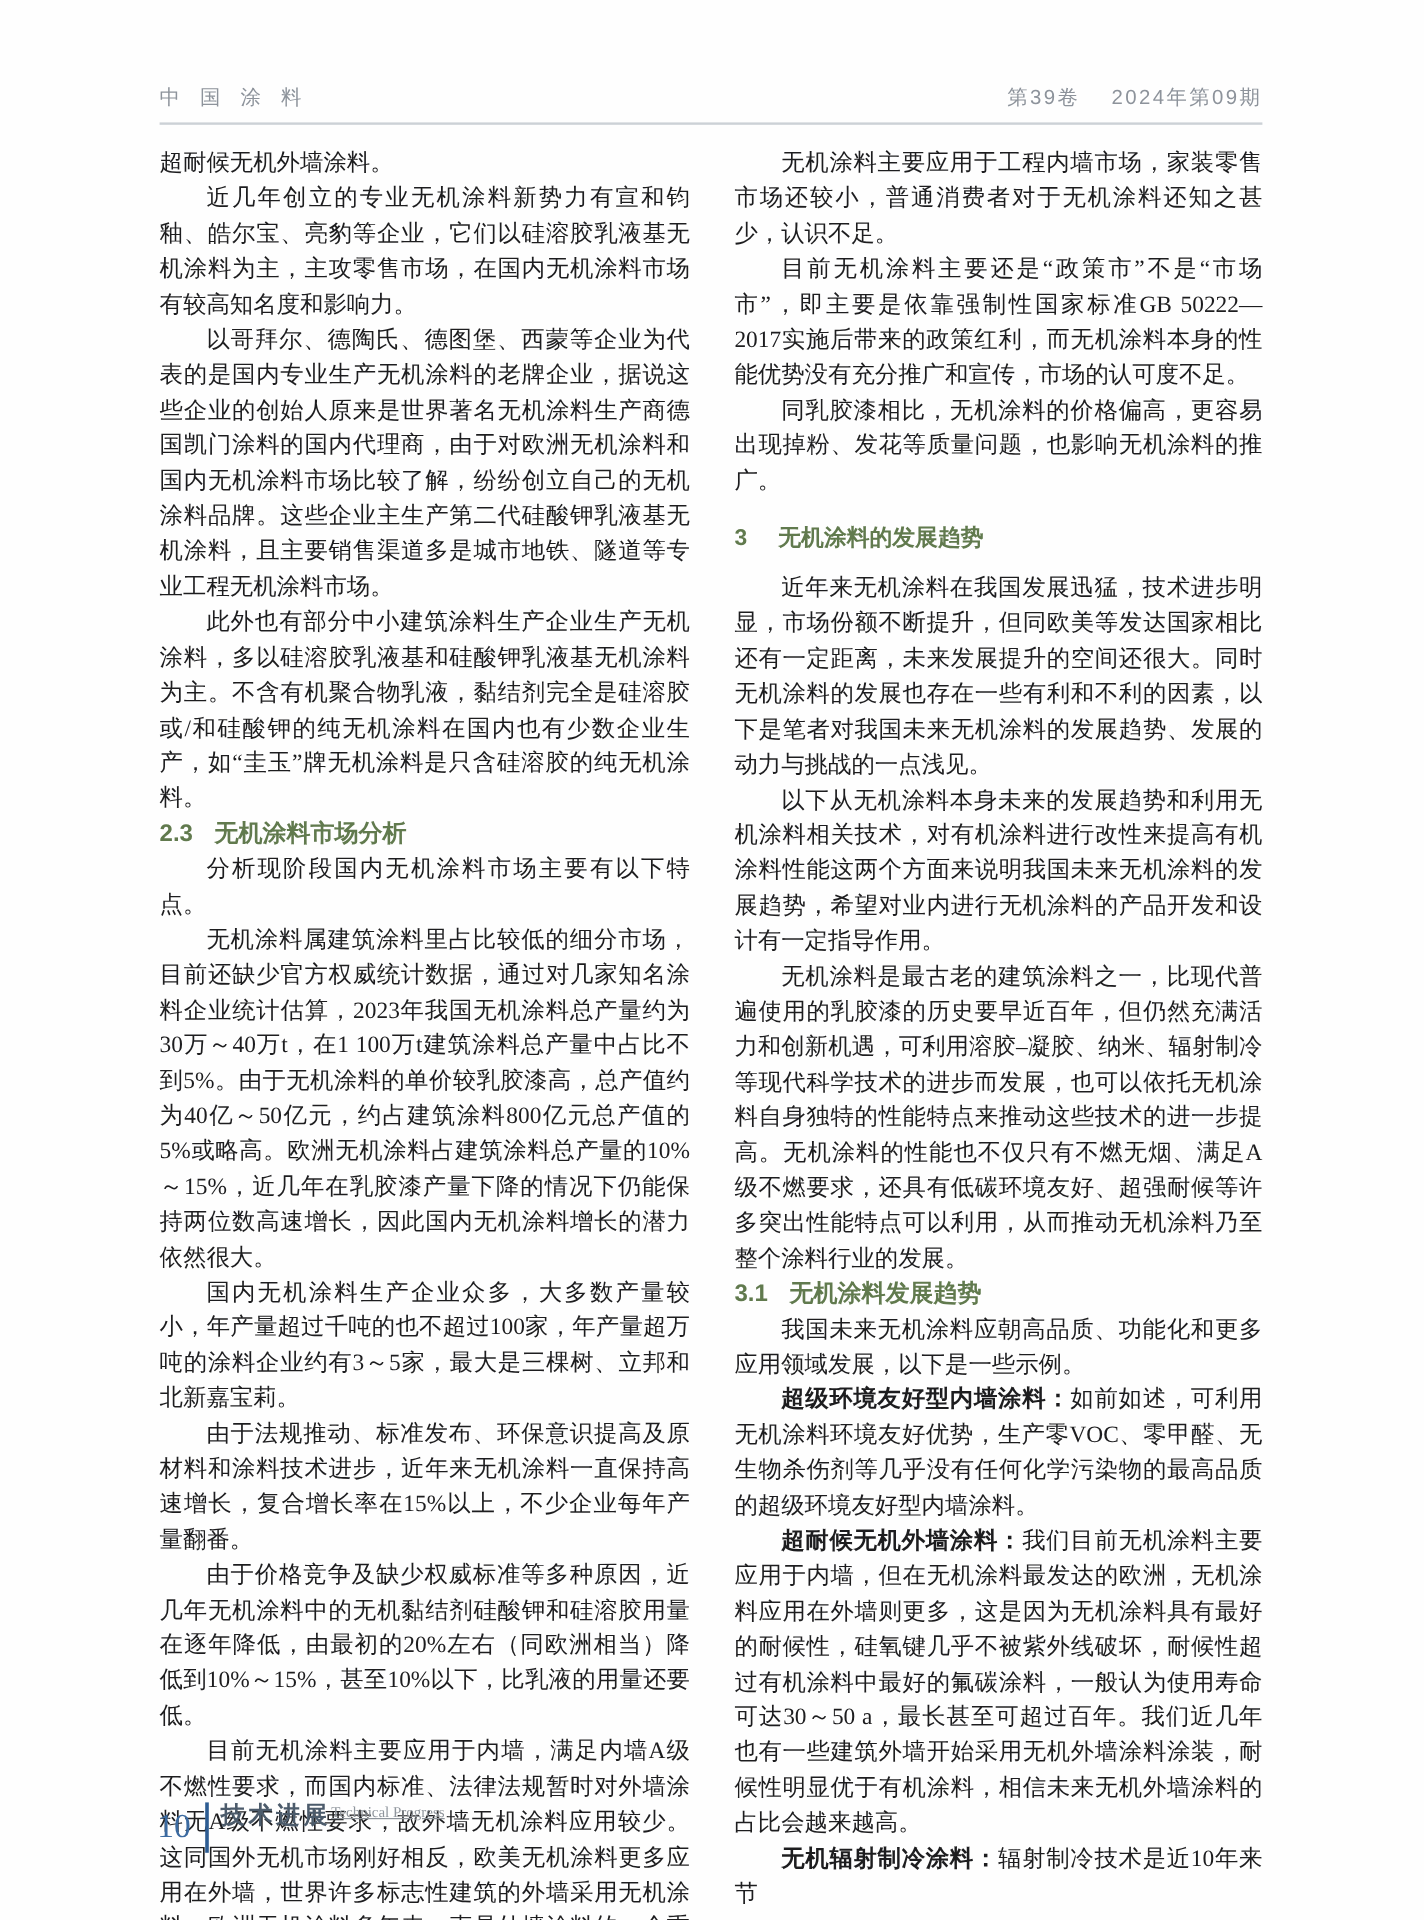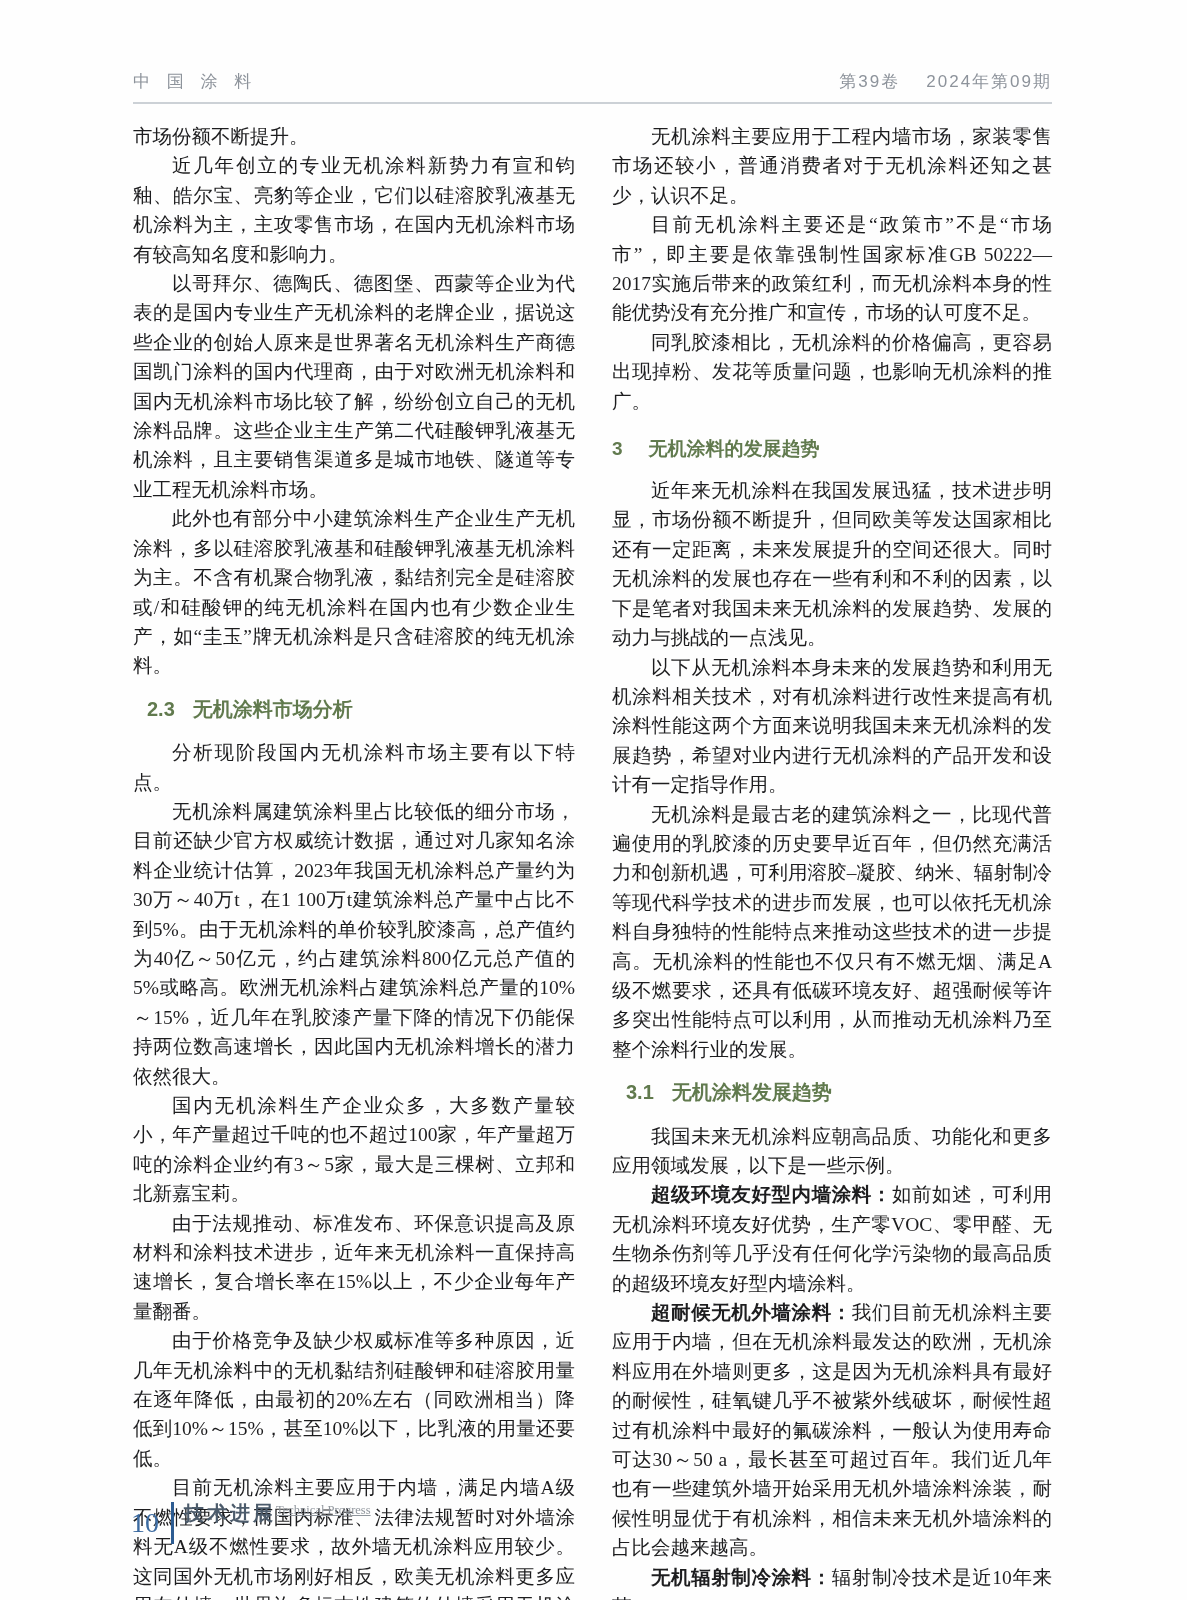--- a/index.html
+++ b/index.html
@@ -44,21 +44,21 @@
   h2.h-sec {
     font-family:"Liberation Sans","DejaVu Sans",sans-serif;
     font-size:19px; font-weight:700; color:#617a4e;
     line-height:37px; margin:14px 0 9px 0; text-align:left;
   }
   h2.h-sec .hnum { margin-right:26px; }
 
   h3.h-sub {
     font-family:"Liberation Sans","DejaVu Sans",sans-serif;
     font-size:20px; font-weight:700; color:#617a4e;
-    line-height:29.4px; margin:14px; text-align:left;
+    line-height:29.4px; margin:0; text-align:left;
   }
   h3.h-sub .hnum { margin-right:18px; }
 
   
   .footer {
     position:absolute; left:131px; top:1502px;
     display:flex; align-items:stretch; height:42px;
   }
   .page-num {
     font-family:"Liberation Serif","DejaVu Serif",serif;
@@ -83,21 +83,21 @@
 <div class="page">
 
   <div class="header">
     <span class="journal">中 国 涂 料</span>
     <span class="vol-issue">
       <span class="vol">第39卷</span><span>2024年第09期</span>
     </span>
   </div>
 
   <div class="col col-left">
-      <p class="para no-indent"><span>市场份额不断提升。</span></p>
+      <p class="para no-indent"><span>超耐候无机外墙涂料。</span></p>
       <p class="para"><span>近几年创立的专业无机涂料新势力有宣和钧釉、皓尔宝、亮豹等企业，它们以硅溶胶乳液基无机涂料为主，主攻零售市场，在国内无机涂料市场有较高知名度和影响力。</span></p>
       <p class="para"><span>以哥拜尔、德陶氏、德图堡、西蒙等企业为代表的是国内专业生产无机涂料的老牌企业，据说这些企业的创始人原来是世界著名无机涂料生产商德国凯门涂料的国内代理商，由于对欧洲无机涂料和国内无机涂料市场比较了解，纷纷创立自己的无机涂料品牌。这些企业主生产第二代硅酸钾乳液基无机涂料，且主要销售渠道多是城市地铁、隧道等专业工程无机涂料市场。</span></p>
       <p class="para"><span>此外也有部分中小建筑涂料生产企业生产无机涂料，多以硅溶胶乳液基和硅酸钾乳液基无机涂料为主。不含有机聚合物乳液，黏结剂完全是硅溶胶或/和硅酸钾的纯无机涂料在国内也有少数企业生产，如“圭玉”牌无机涂料是只含硅溶胶的纯无机涂料。</span></p>
       <h3 class="h-sub"><span class="hnum">2.3</span><span>无机涂料市场分析</span></h3>
       <p class="para"><span>分析现阶段国内无机涂料市场主要有以下特点。</span></p>
       <p class="para"><span>无机涂料属建筑涂料里占比较低的细分市场，目前还缺少官方权威统计数据，通过对几家知名涂料企业统计估算，2023年我国无机涂料总产量约为30万～40万t，在1 100万t建筑涂料总产量中占比不到5%。由于无机涂料的单价较乳胶漆高，总产值约为40亿～50亿元，约占建筑涂料800亿元总产值的5%或略高。欧洲无机涂料占建筑涂料总产量的10%～15%，近几年在乳胶漆产量下降的情况下仍能保持两位数高速增长，因此国内无机涂料增长的潜力依然很大。</span></p>
       <p class="para"><span>国内无机涂料生产企业众多，大多数产量较小，年产量超过千吨的也不超过100家，年产量超万吨的涂料企业约有3～5家，最大是三棵树、立邦和北新嘉宝莉。</span></p>
       <p class="para"><span>由于法规推动、标准发布、环保意识提高及原材料和涂料技术进步，近年来无机涂料一直保持高速增长，复合增长率在15%以上，不少企业每年产量翻番。</span></p>
       <p class="para"><span>由于价格竞争及缺少权威标准等多种原因，近几年无机涂料中的无机黏结剂硅酸钾和硅溶胶用量在逐年降低，由最初的20%左右（同欧洲相当）降低到10%～15%，甚至10%以下，比乳液的用量还要低。</span></p>
       <p class="para"><span>目前无机涂料主要应用于内墙，满足内墙A级不燃性要求，而国内标准、法律法规暂时对外墙涂料无A级不燃性要求，故外墙无机涂料应用较少。这同国外无机市场刚好相反，欧美无机涂料更多应用在外墙，世界许多标志性建筑的外墙采用无机涂料，欧洲无机涂料多年来一直是外墙涂料的一个重要品种，以高耐候性、高耐沾污性而闻名。</span></p>

